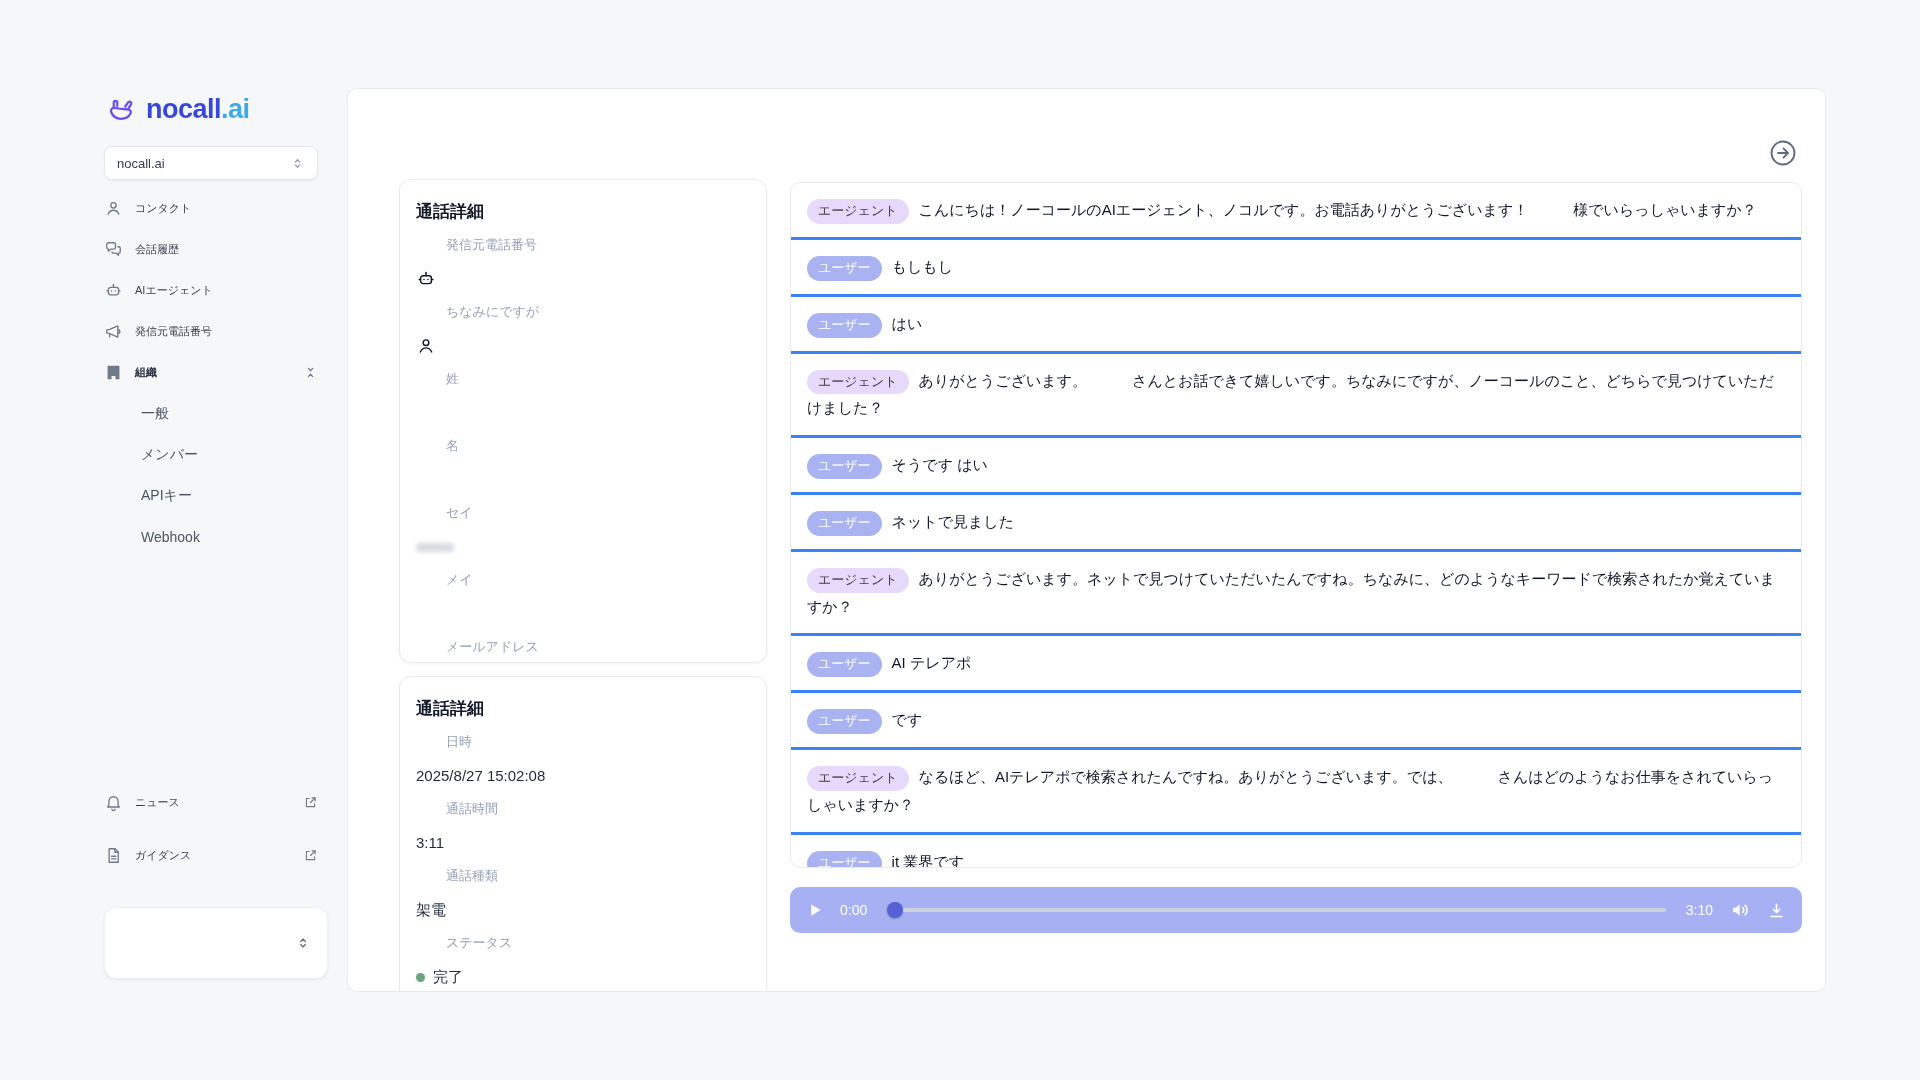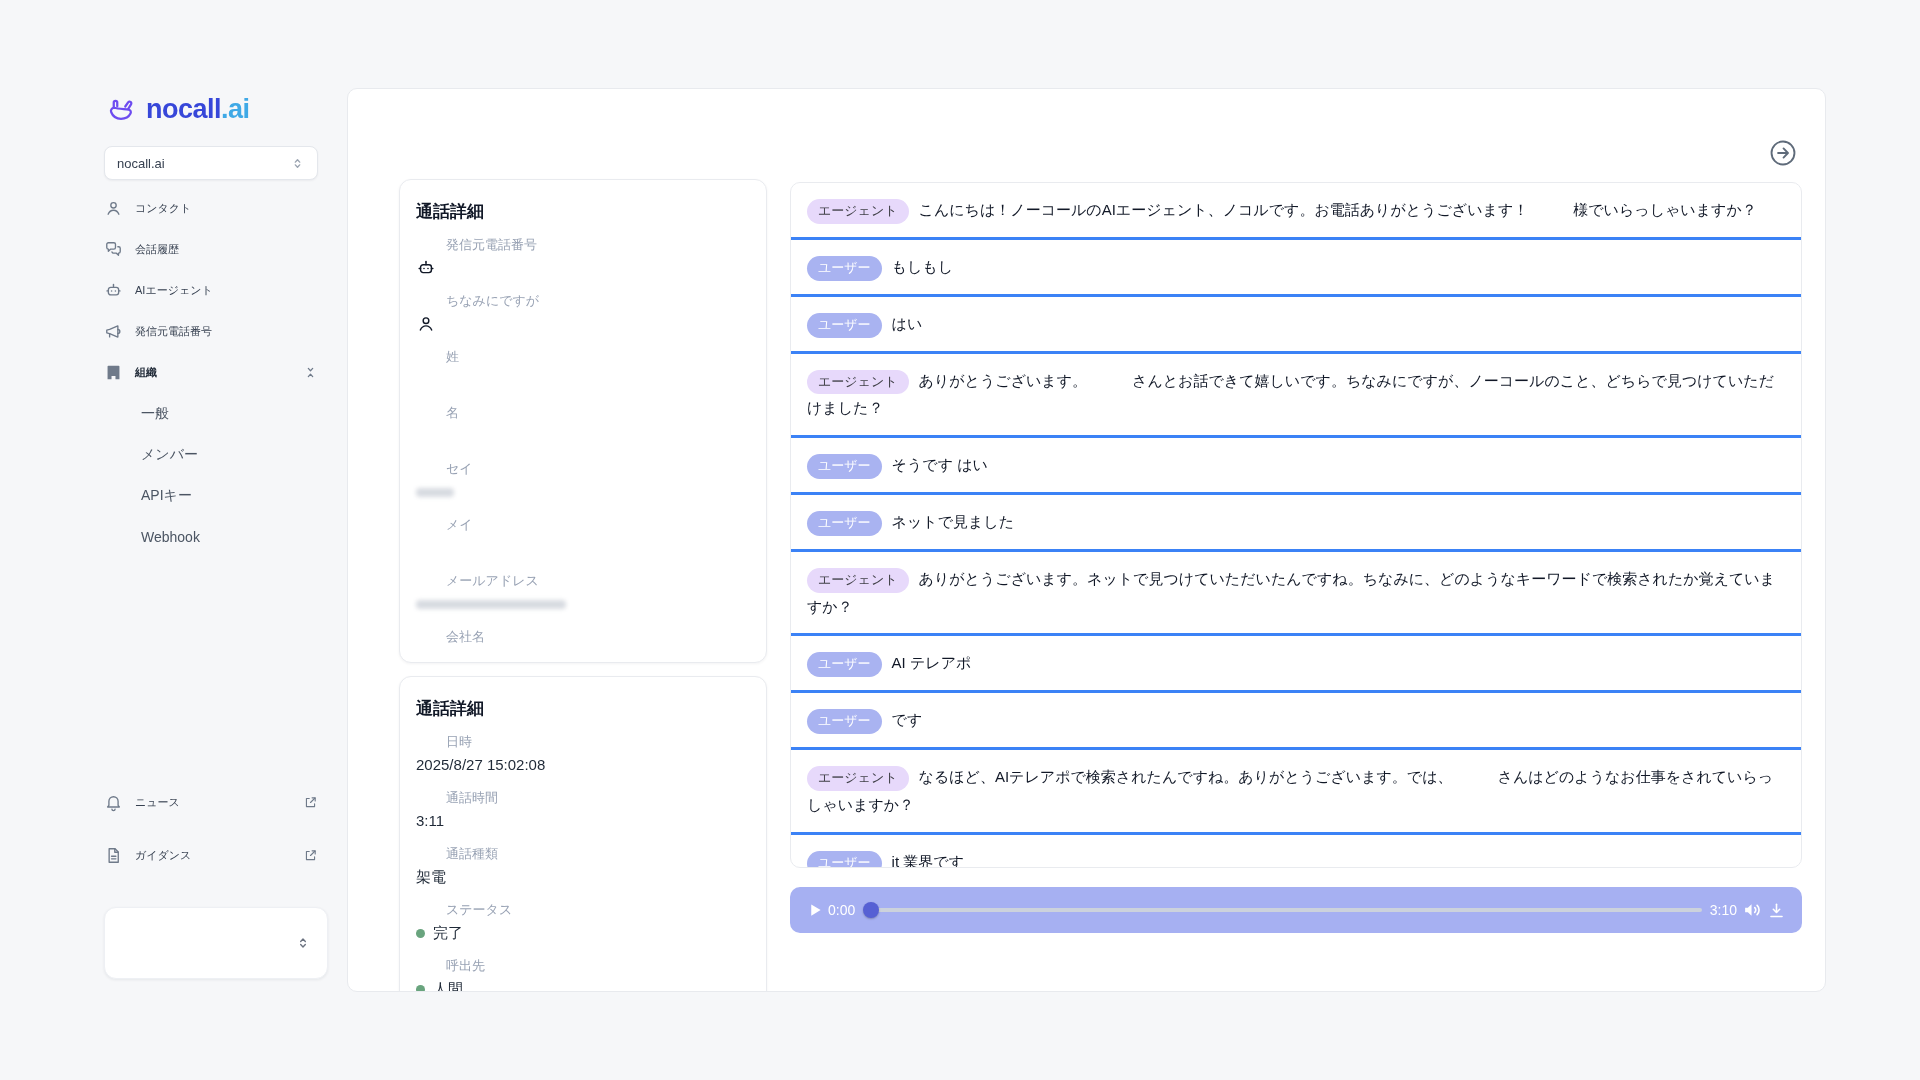--- a/index.html
+++ b/index.html
@@ -57,42 +57,42 @@
   .card {
     position:absolute; left:51px; width:368px; background:#fff;
     border:1px solid #e9ebef; border-radius:12px; box-shadow:0 1px 3px rgba(16,24,40,.05);
     padding:20px 16px;
   }
   .card-details { top:90px; height:484px; overflow:hidden; }
   .card-status  { top:587px; height:420px; overflow:hidden; }
   .card-title { font-size:17px; font-weight:700; color:#111827; }
   .field { margin-top:13px; }
   .field-label { font-size:13px; color:#97a1b3; line-height:18px;margin-left:30px; }
-  .field-value { margin-top:3px; font-size:15px; color:#1f2937; line-height:22px; min-height:22px; display:flex; align-items:center; }
+  .field-value { margin-top:14px; font-size:15px; color:#1f2937; line-height:22px; min-height:22px; display:flex; align-items:center; }
   .field-value .val-ic { width:20px; height:20px; color:#111827; }
   .mask { display:inline-block; height:9px; border-radius:4px; background:#a8b0bd; opacity:.45; filter:blur(2px); }
   .mask.sm { width:38px; } .mask.lg { width:150px; }
   .dot { width:9px; height:9px; border-radius:50%; background:#69a47e; display:inline-block; margin-right:8px; flex:none; }
 
   
   .transcript {
     position:absolute; left:442px; top:93px; width:1012px; height:686px;
     border:1px solid #e9ebef; border-radius:10px; background:#fff; overflow:hidden;
   }
   .msg-row { padding:13px 16px; border-bottom:3px solid #3b82f6; font-size:15px; color:#111827; line-height:1.85; }
   .msg-row:last-child { border-bottom:none; }
   .badge { display:inline-block; padding:3px 11px; border-radius:999px; font-size:13px; margin-right:10px; line-height:1.45; white-space:nowrap; }
   .badge.agent { background:#e7d9fb; color:#3f3f46; }
   .badge.user  { background:#a9b3f1; color:#fff; }
 
   
   .player {
     position:absolute; left:442px; top:798px; width:1012px; height:46px;
     background:#a6b0f2; border-radius:10px;
-    display:flex; align-items:center; padding:0 16px; gap:4px; color:#fff;
+    display:flex; align-items:center; padding:0 16px; gap:16px; color:#fff;
   }
   .play-btn { background:none; border:none; padding:0; cursor:pointer; width:18px; height:20px; color:#fff; }
   .play-btn svg { width:18px; height:20px; }
   .time { font-size:14px; color:#fff; flex:none; }
   .slider { flex:1; position:relative; height:18px; margin:0 4px; cursor:pointer; }
   .slider .track { position:absolute; left:0; right:0; top:7px; height:4px; background:#ccd2dc; border-radius:2px; }
   .slider .thumb { position:absolute; top:1px; width:16px; height:16px; border-radius:50%; background:#5660d4; box-shadow:0 1px 2px rgba(0,0,0,.25); }
   .icon-btn { background:none; border:none; padding:0; cursor:pointer; color:#fff; }
   .icon-btn.vol svg { width:22px; height:22px; }
   .icon-btn.dl  svg { width:19px; height:19px; }

